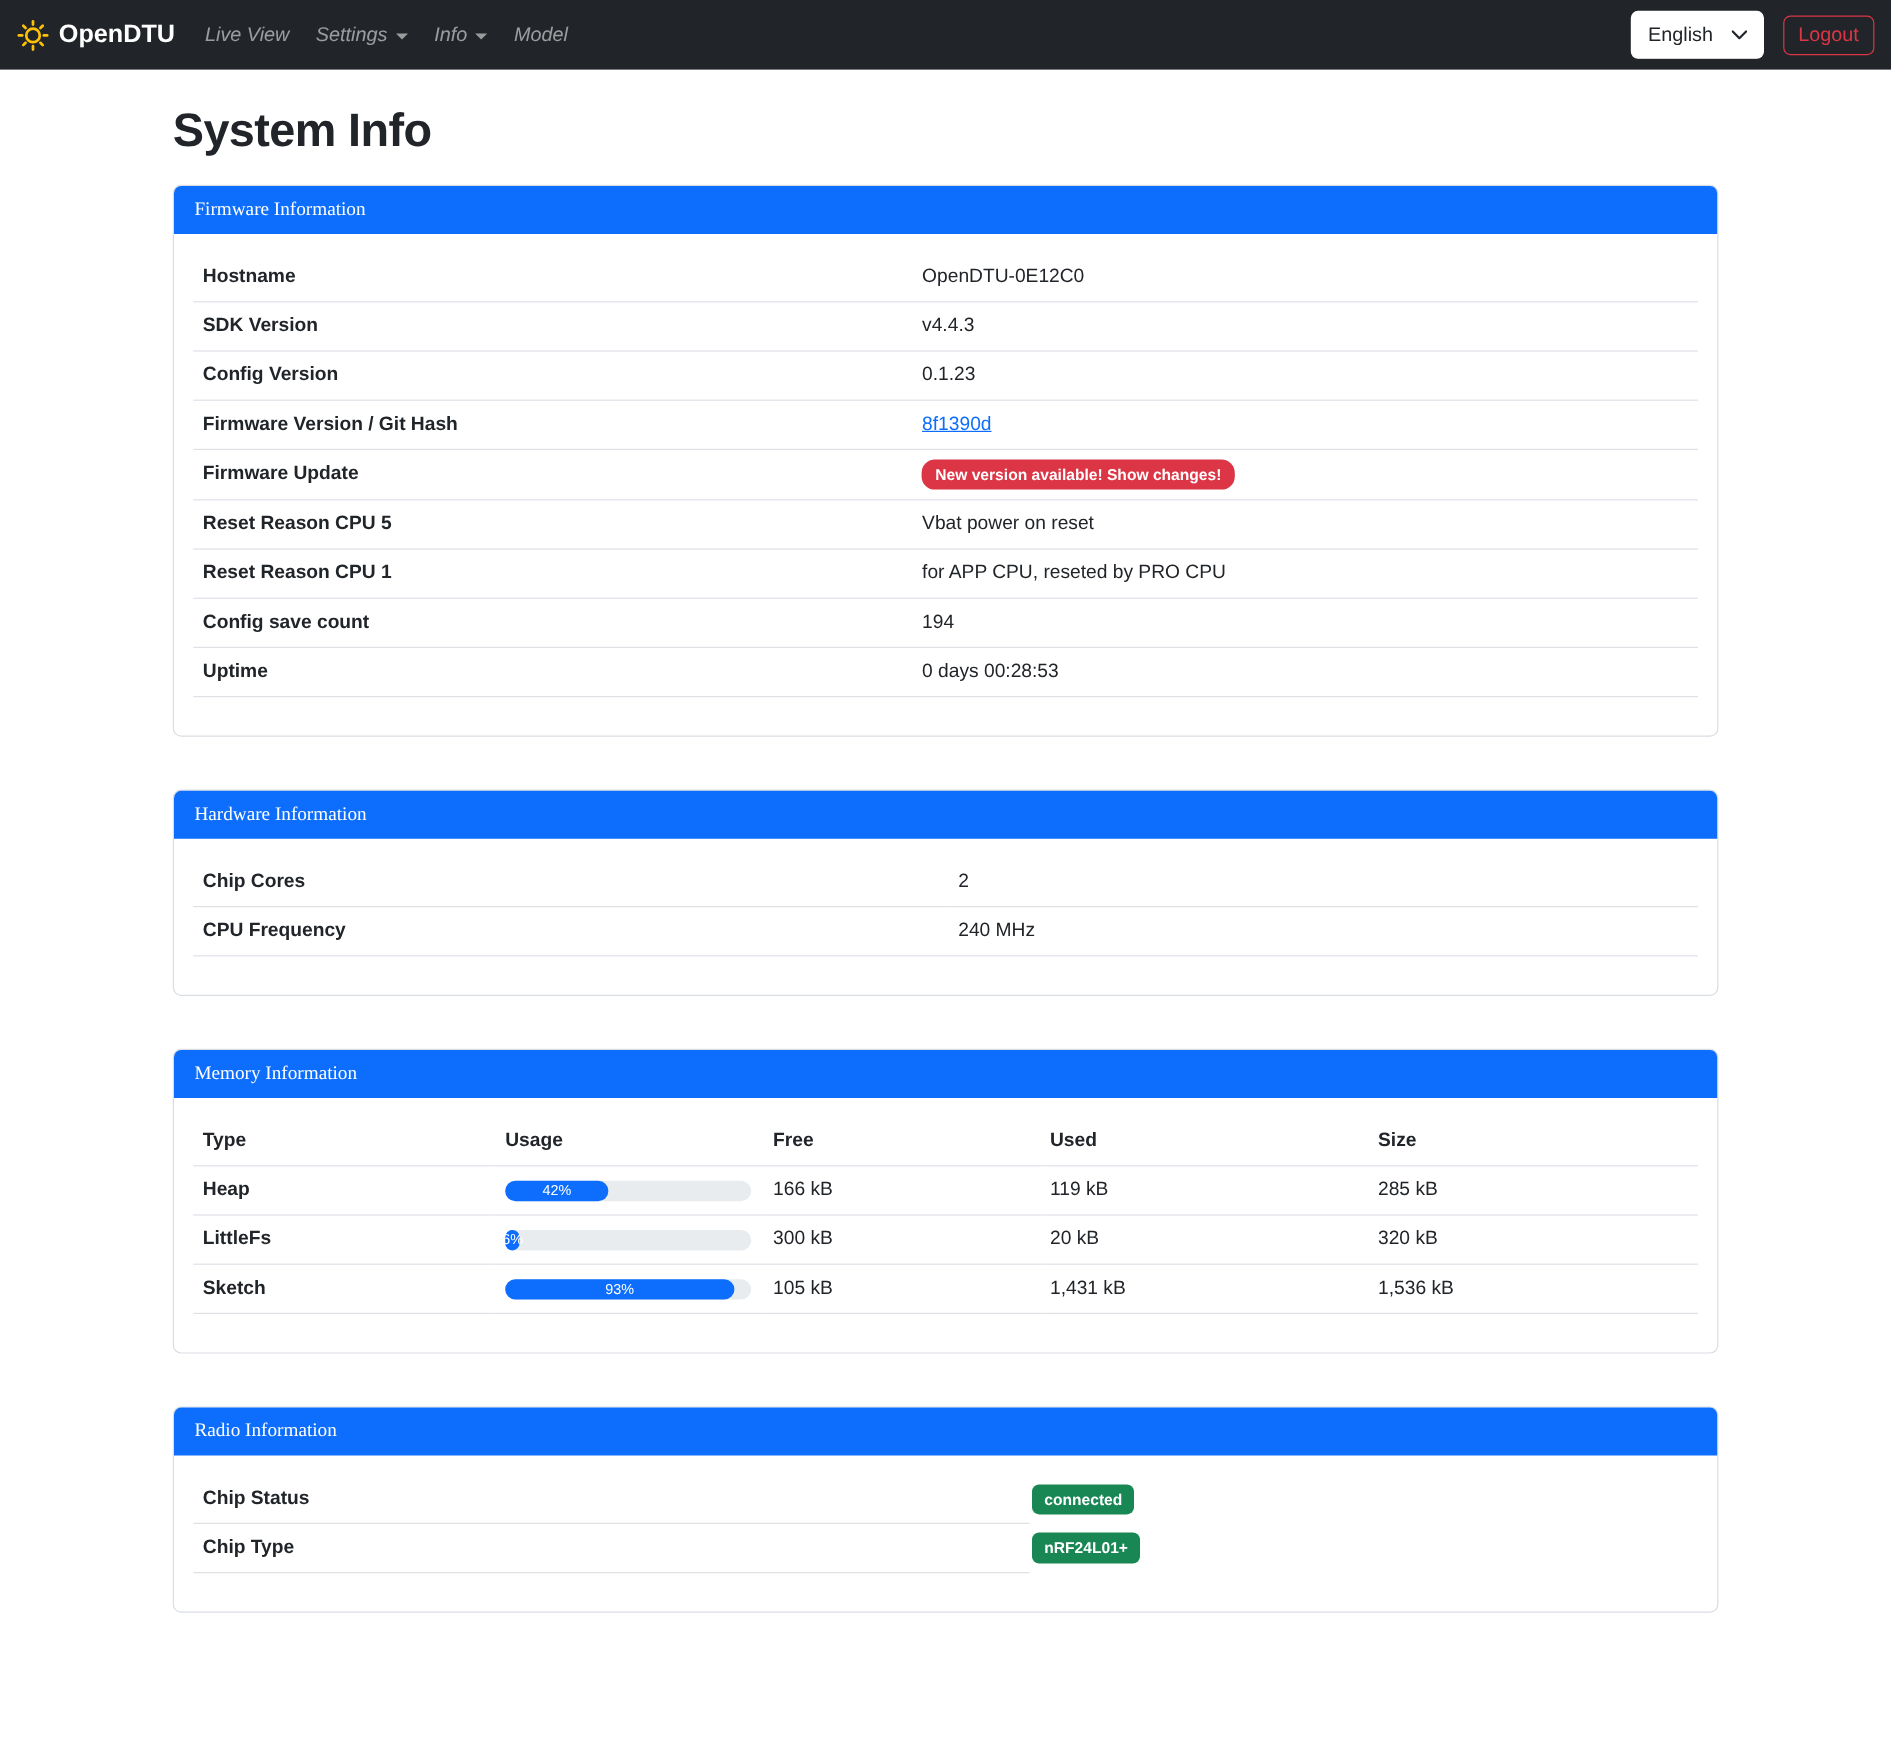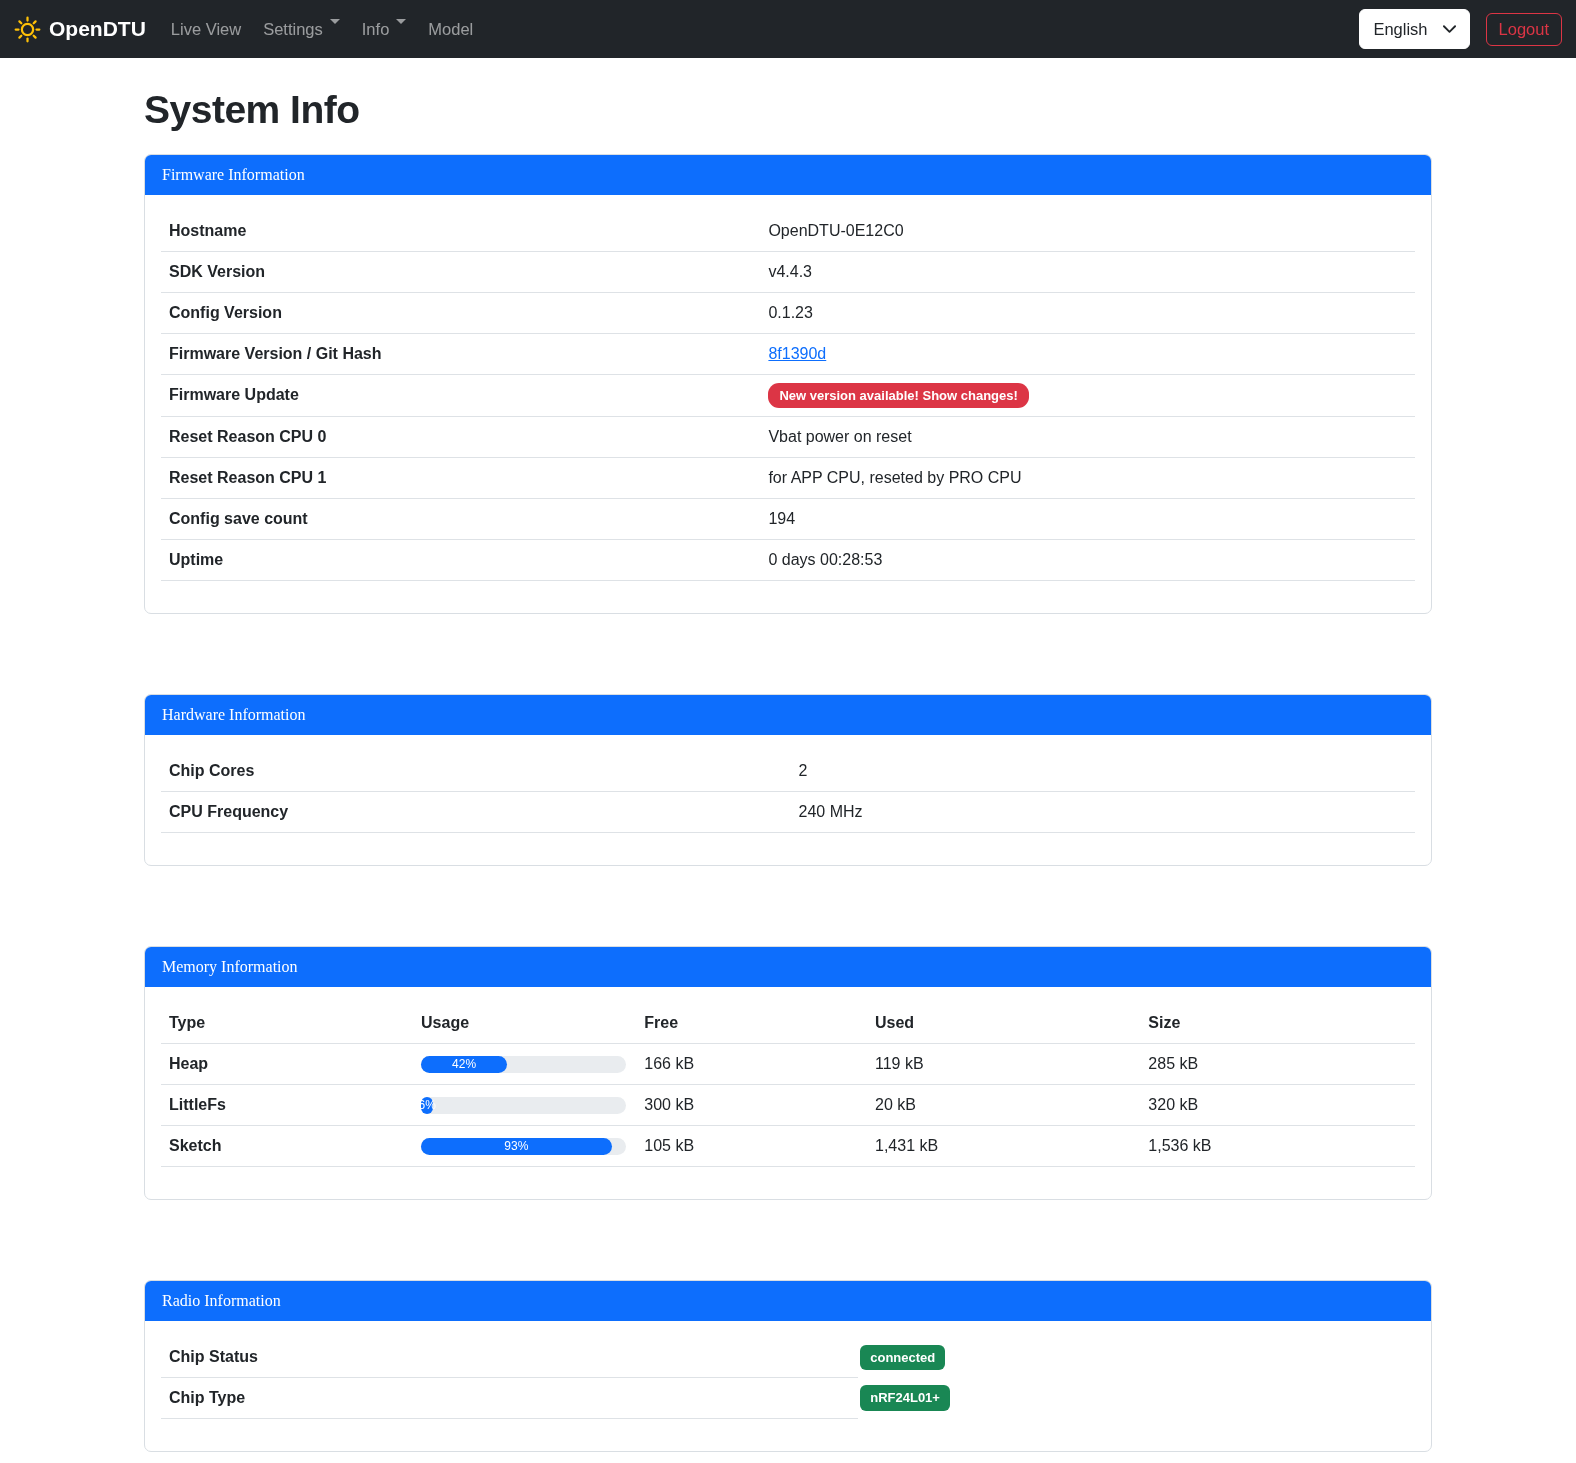--- a/index.html
+++ b/index.html
@@ -37,24 +37,25 @@
     display: flex;
     align-items: center;
     flex: 1;
   }
   .nav-link {
     color: rgba(255,255,255,0.55);
     padding: 8px 11px;
     text-decoration: none;
     cursor: pointer;
     display: flex;
-    align-items: flex-start;
+    align-items: center;
     gap: 7px;
     font-size: 16.5px;
     white-space: nowrap;
+    font-style: italic;
   }
   .caret {
     display: inline-block;
     border-top: 5px solid;
     border-left: 5px solid transparent;
     border-right: 5px solid transparent;
     margin-top: 2px;
   }
   .nav-right { display: flex; align-items: center; gap: 16px; }
   .lang-select {
@@ -85,21 +86,21 @@
   h1.page-title {
     font-size: 39px;
     font-weight: 700;
     margin: 23px 0 14px 0;
     letter-spacing: -0.5px;
   }
 
   .card {
     border: 1px solid #d9dee3;
     border-radius: 7px;
-    margin-top: 80px;
+    margin-top: 44px;
     background: #fff;
   }
   .card.first { margin-top: 0; }
   .card-header {
     background: #0d6efd;
     color: #ffffff;
     padding: 8px 17px;
     border-radius: 6px 6px 0 0;
     font-size: 16px;
     font-family: Liberation Serif, serif;
@@ -256,21 +257,21 @@
               <a class="git-link">8f1390d</a>
             </td>
           </tr>
           <tr>
             <td class="lbl">Firmware Update</td>
             <td>
               <span class="badge-danger">New version available! Show changes!</span>
             </td>
           </tr>
           <tr>
-            <td class="lbl">Reset Reason CPU 0</td>
+            <td class="lbl">Reset Reason CPU 5</td>
             <td>Vbat power on reset</td>
           </tr>
           <tr>
             <td class="lbl">Reset Reason CPU 1</td>
             <td>for APP CPU, reseted by PRO CPU</td>
           </tr>
           <tr>
             <td class="lbl">Config save count</td>
             <td>194</td>
           </tr>

